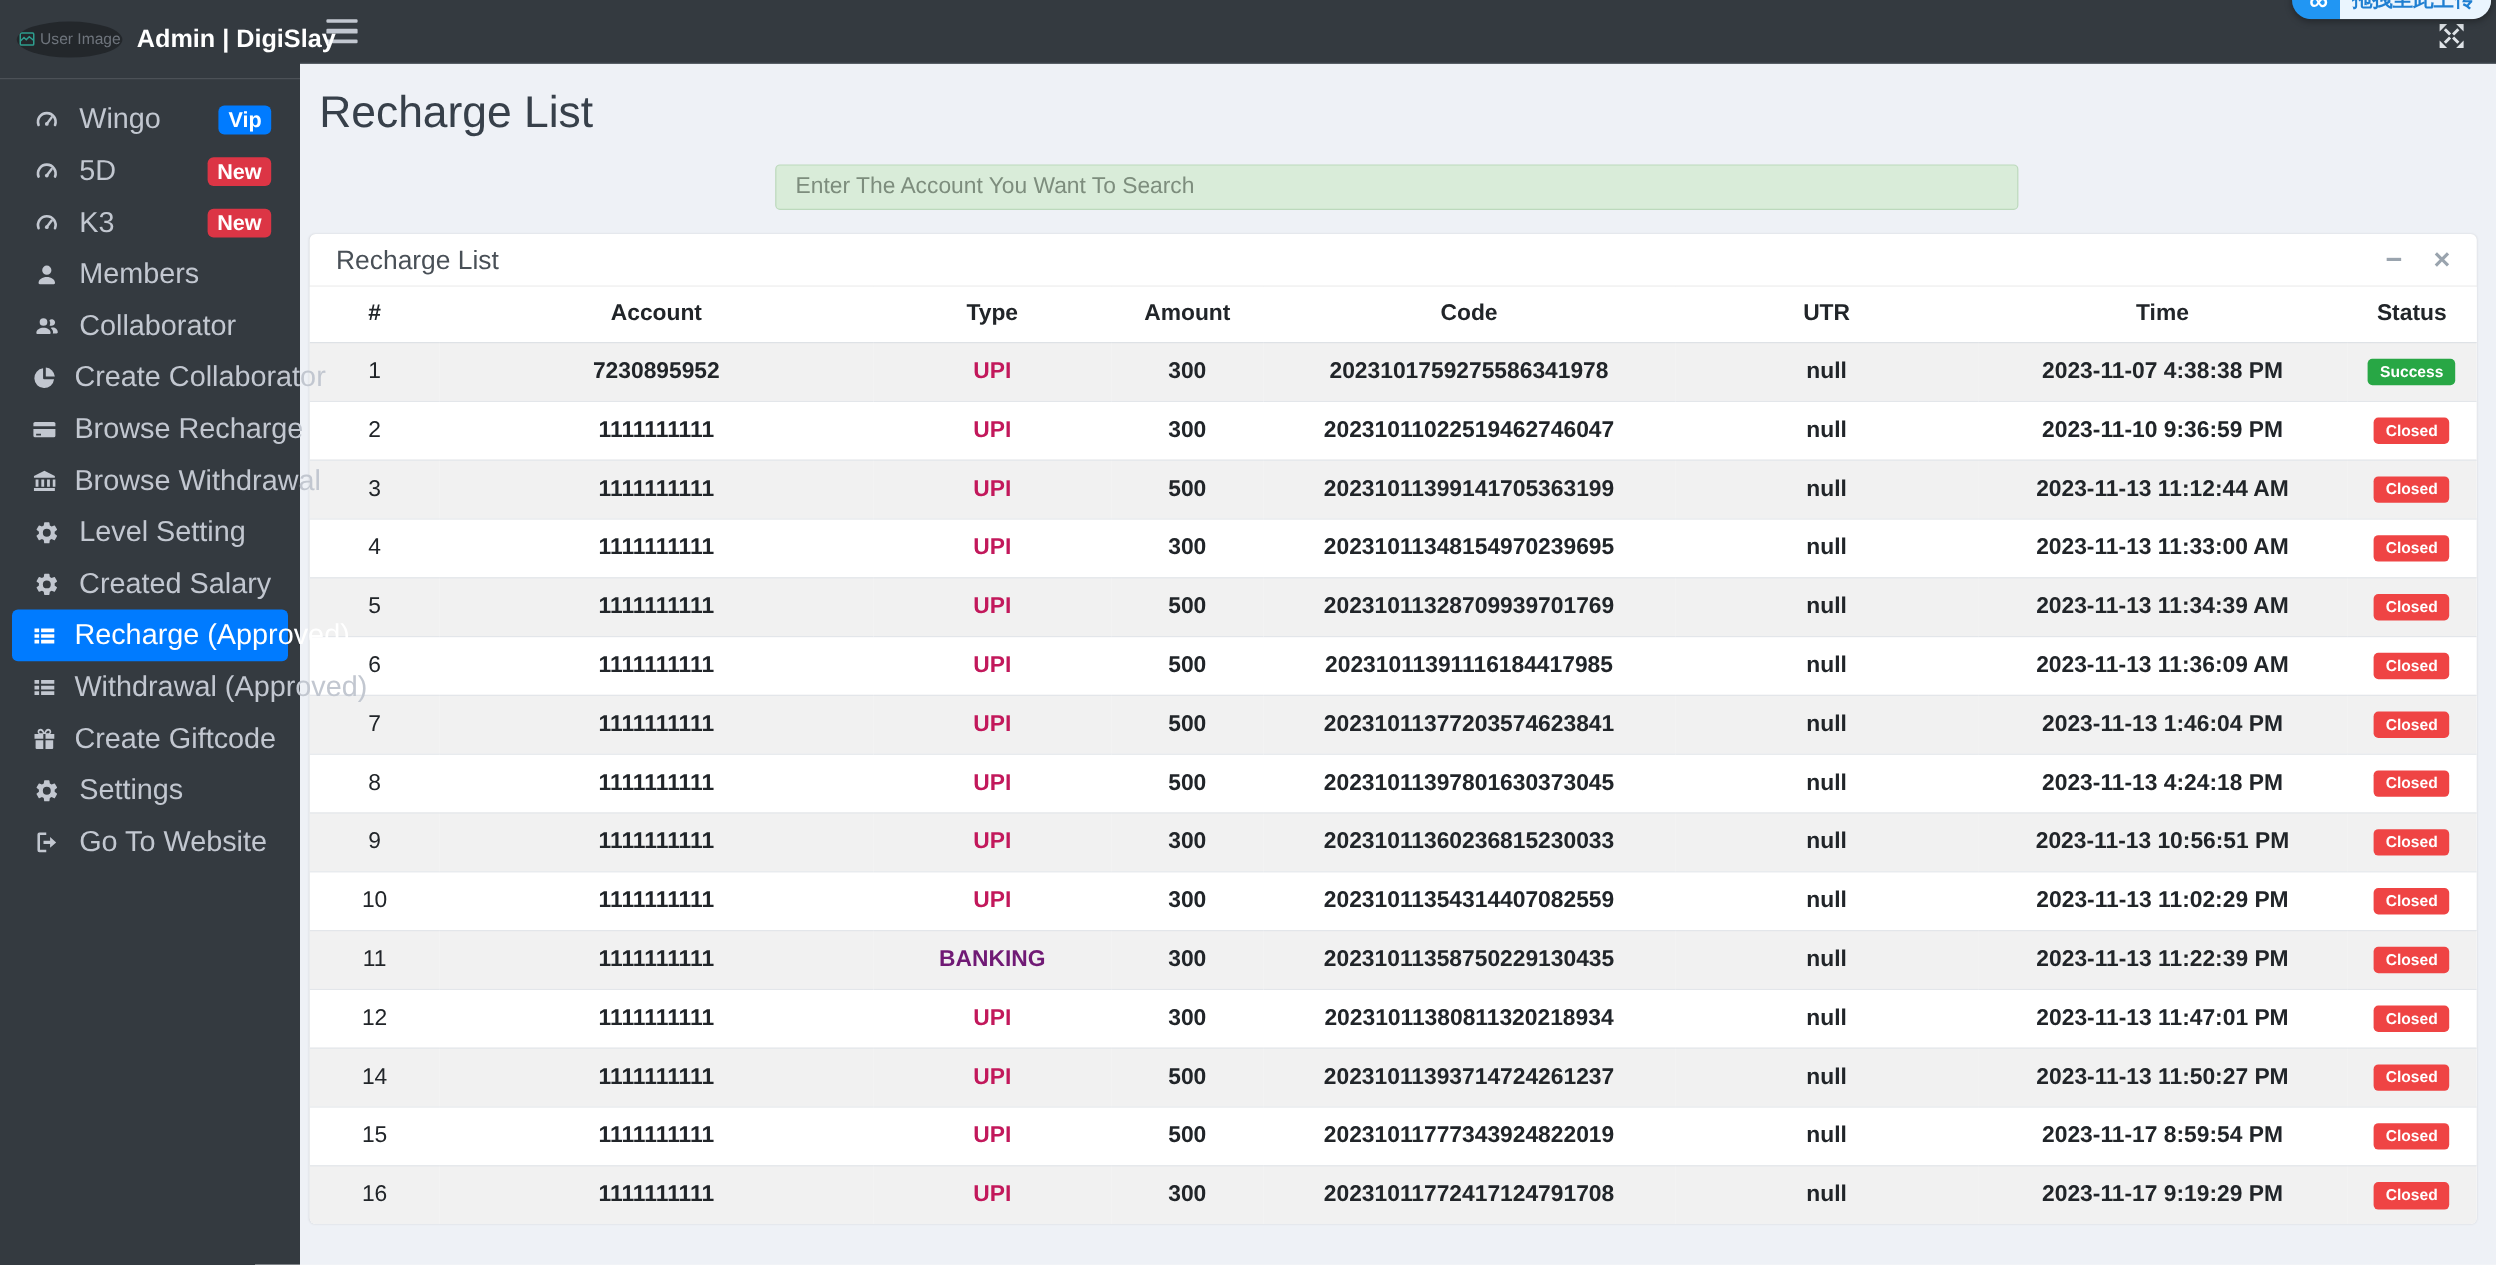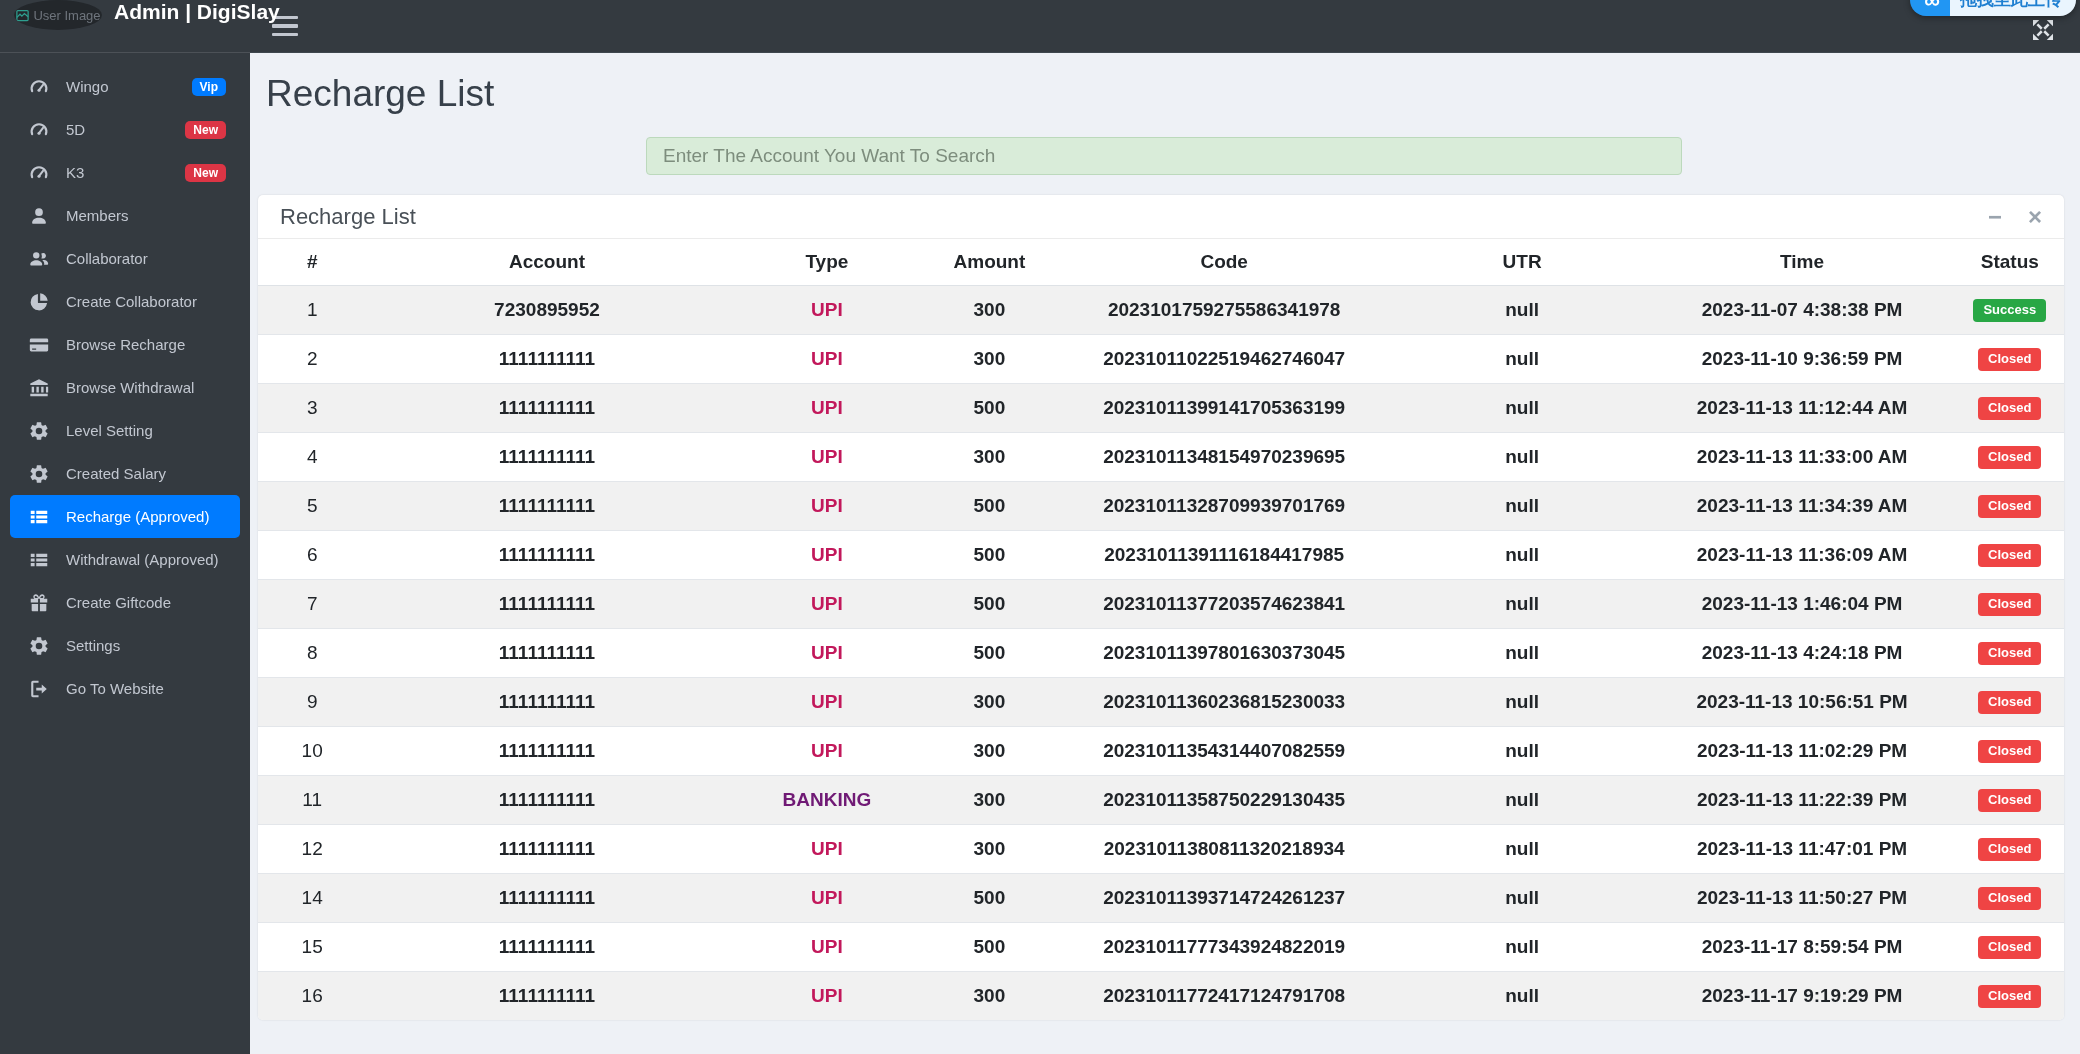--- a/index.html
+++ b/index.html
@@ -26,42 +26,42 @@
     box-shadow:0 2px 6px rgba(0,0,0,.35); font-size:17px;
   }
   .overlay-pill .pill-left { background:#2196f3; color:#fff; display:flex; align-items:flex-end; padding:0 10px 2px 14px; font-size:22px; font-weight:bold; }
   .overlay-pill .pill-right { background:#eaf5fe; color:#1f7fd1; display:flex; align-items:flex-end; padding:0 14px 5px 10px; font-weight:bold; }
   
   .sidebar {
     position:absolute; left:0; top:0; bottom:0; width:250px;
     background:#343a40; z-index:6;
   }
   .brand {
-    height:53px; display:flex; padding:0 14px;
+    height:66px; display:flex; align-items:center; padding:0 14px;
     border-bottom:1px solid rgba(255,255,255,.12);
   }
   .brand-img {
     width:88px; height:30px; background:#23272b; border-radius:50%;
     display:flex; align-items:center; justify-content:center; gap:3px;
     overflow:hidden; flex:none;
   }
   .brand-img svg { width:15px; height:15px; flex:none; }
   .brand-img .alt-text { color:#6e747c; font-size:13px; white-space:nowrap; }
   .brand-title { color:#fff; font-size:21px; margin-left:12px; font-weight:600; white-space:nowrap; }
   .nav-list { padding:12px 10px; display:flex; flex-direction:column; }
   .nav-item {
     display:flex; align-items:center; height:43px; padding:0 14px 0 16px;
     color:#c2c7d0; text-decoration:none; border-radius:5px; cursor:pointer;
   }
   .nav-item .nav-icon { width:26px; height:22px; margin-right:14px; display:flex; align-items:center; justify-content:center; }
   .nav-item .nav-icon svg { width:22px; height:22px; }
-  .nav-item .nav-label { font-size:15px; white-space:nowrap; }
+  .nav-item .nav-label { font-size:24px; white-space:nowrap; }
   .nav-item.active { background:#007bff; color:#fff; }
   .nav-badge {
-    margin-left:auto; font-size:12px; font-weight:bold; color:#fff;
+    margin-left:auto; font-size:18px; font-weight:bold; color:#fff;
     padding:3px 8px; border-radius:5px; line-height:1;
   }
   .badge-blue { background:#007bff; }
   .badge-red  { background:#dc3545; }
   
   .content { position:absolute; left:250px; top:53px; right:0; bottom:0; }
   .page-title { font-size:37px; font-weight:500; color:#37404a; padding:20px 0 0 16px; }
   .search-wrap { margin:22px 0 0 396px; }
   .search-input {
     width:1036px; height:38px; background:#d9ecd9; border:1px solid #bcd9bc;

